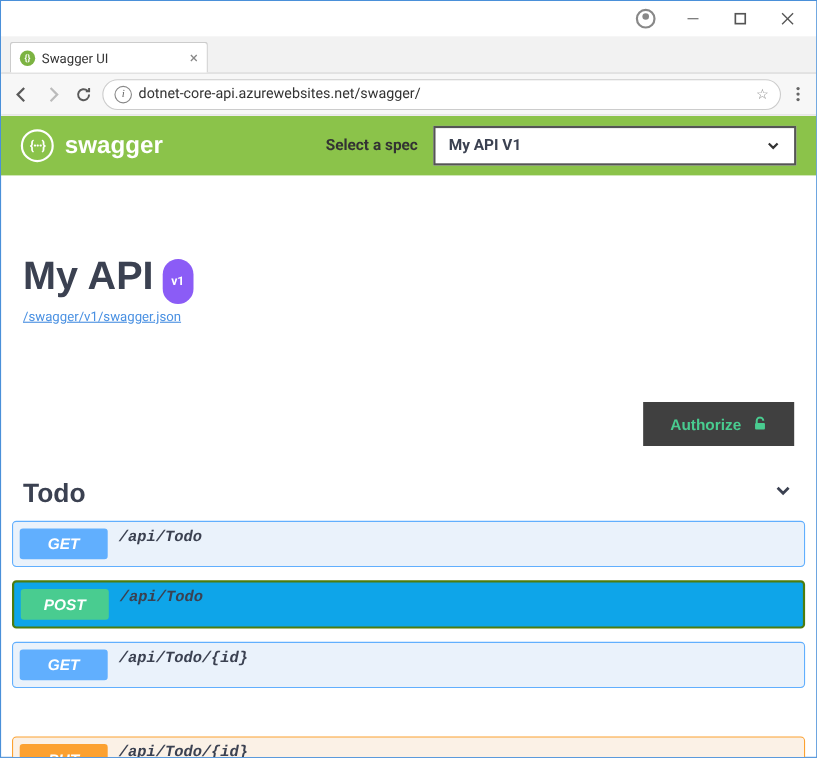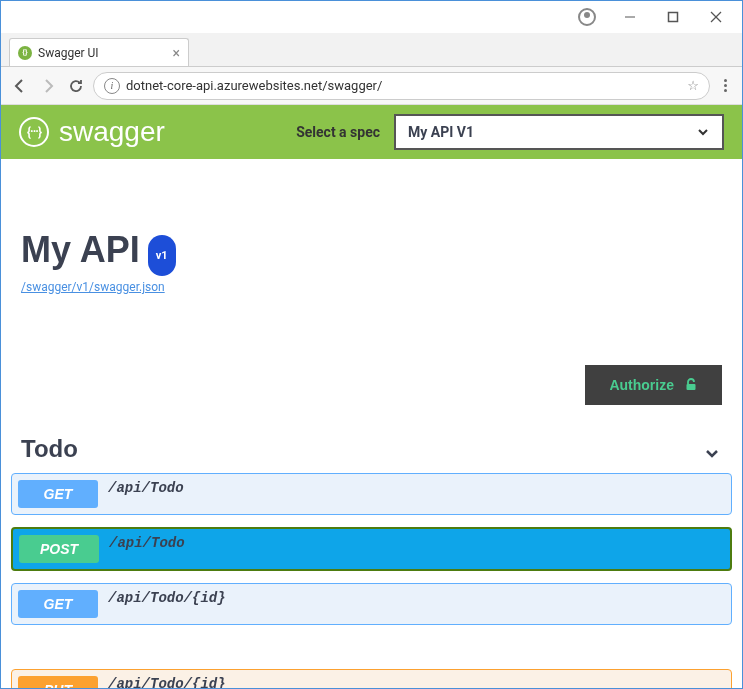--- a/index.html
+++ b/index.html
@@ -29,36 +29,36 @@
     .addressbar .url { flex:1; overflow:hidden; white-space:nowrap; }
     .addressbar .star { color:#888; }
     .menu-dots { width:18px; display:flex; flex-direction:column; gap:2px; align-items:center; }
     .menu-dots span { width:3px; height:3px; background:#666; border-radius:50%; }
     
     
     .swagger-wrap { flex:1; overflow-y: auto; overflow-x: hidden; }
     .swagger-header { background: #8bc34a; height: 54px; display:flex; align-items:center; padding: 0 18px; gap: 14px; }
     .swagger-logo { display:flex; align-items:center; gap:10px; }
     .logo-circle { width:30px; height:30px; border:2px solid #fff; border-radius:50%; display:flex; align-items:center; justify-content:center; color:#fff; font-size:12px; font-weight:bold; letter-spacing:-1px;}
-    .logo-text { color:#fff; font-size:28px; font-weight:400; font-family: sans-serif;}
+    .logo-text { color:#fff; font-size:22px; font-weight:700; font-family: sans-serif;}
     .spec-label { margin-left:auto; color:#333; font-size:14px; font-weight:700; }
     .spec-select { background:#fff; border:2px solid #555; height:36px; min-width:330px; padding:0 12px; display:flex; align-items:center; justify-content:space-between; font-size:14px; font-weight:700; color:#3b4151;}
     
     .swagger-content { padding: 30px 20px 10px 20px; }
     .api-title { display:flex; align-items:flex-start; gap:8px;margin-top:40px; }
     .api-title h1 { font-size: 36px; font-weight: 800; color:#3b4151; font-family: sans-serif;}
-    .version-badge { background:#1d4ed8; color:#fff; border-radius:20px; padding:14px 8px; font-size:11px; font-weight:700; margin-top:6px;}
+    .version-badge { background:#8b5cf6; color:#fff; border-radius:20px; padding:14px 8px; font-size:11px; font-weight:700; margin-top:6px;}
     .swagger-link { color:#4990e2; font-size:12px; text-decoration:underline; }
     
     .auth-row { display:flex; justify-content:flex-end; padding: 60px 20px 20px 20px; }
     .authorize-btn { border:4px solid #404040; color:#49cc90; background:#404040; padding:8px 20px; font-size:14px; font-weight:700; display:flex; align-items:center; gap:10px;}
     .lock { width:14px; height:14px; }
     
     .tag-section { padding: 0 10px 10px 10px; }
-    .tag-header { display:flex; align-items:flex-end; justify-content:space-between; padding: 10px 10px; }
+    .tag-header { display:flex; align-items:flex-start; justify-content:space-between; padding: 10px 10px; }
     .tag-header h2 { font-size:24px; font-weight:700; color:#3b4151; font-family:sans-serif;}
     .tag-chevron { color:#3b4151; }
     
     .opblock { border-radius:4px; margin: 0 0 12px 0; display:flex; padding:6px;font-style:italic; }
     .opblock.get { background:#eaf2fb; border:1px solid #61affe; }
     .opblock.post { background:#0ea5e9; border:2px solid #4d7c0f; }
     .opblock.put { background:#fbf1e6; border:1px solid #fca130;margin-top:44px; }
     .method { width:80px; text-align:center; color:#fff; font-size:14px; font-weight:700; padding:6px 0; border-radius:3px; font-family:sans-serif;}
     .method.get { background:#61affe; }
     .method.post { background:#49cc90; }

